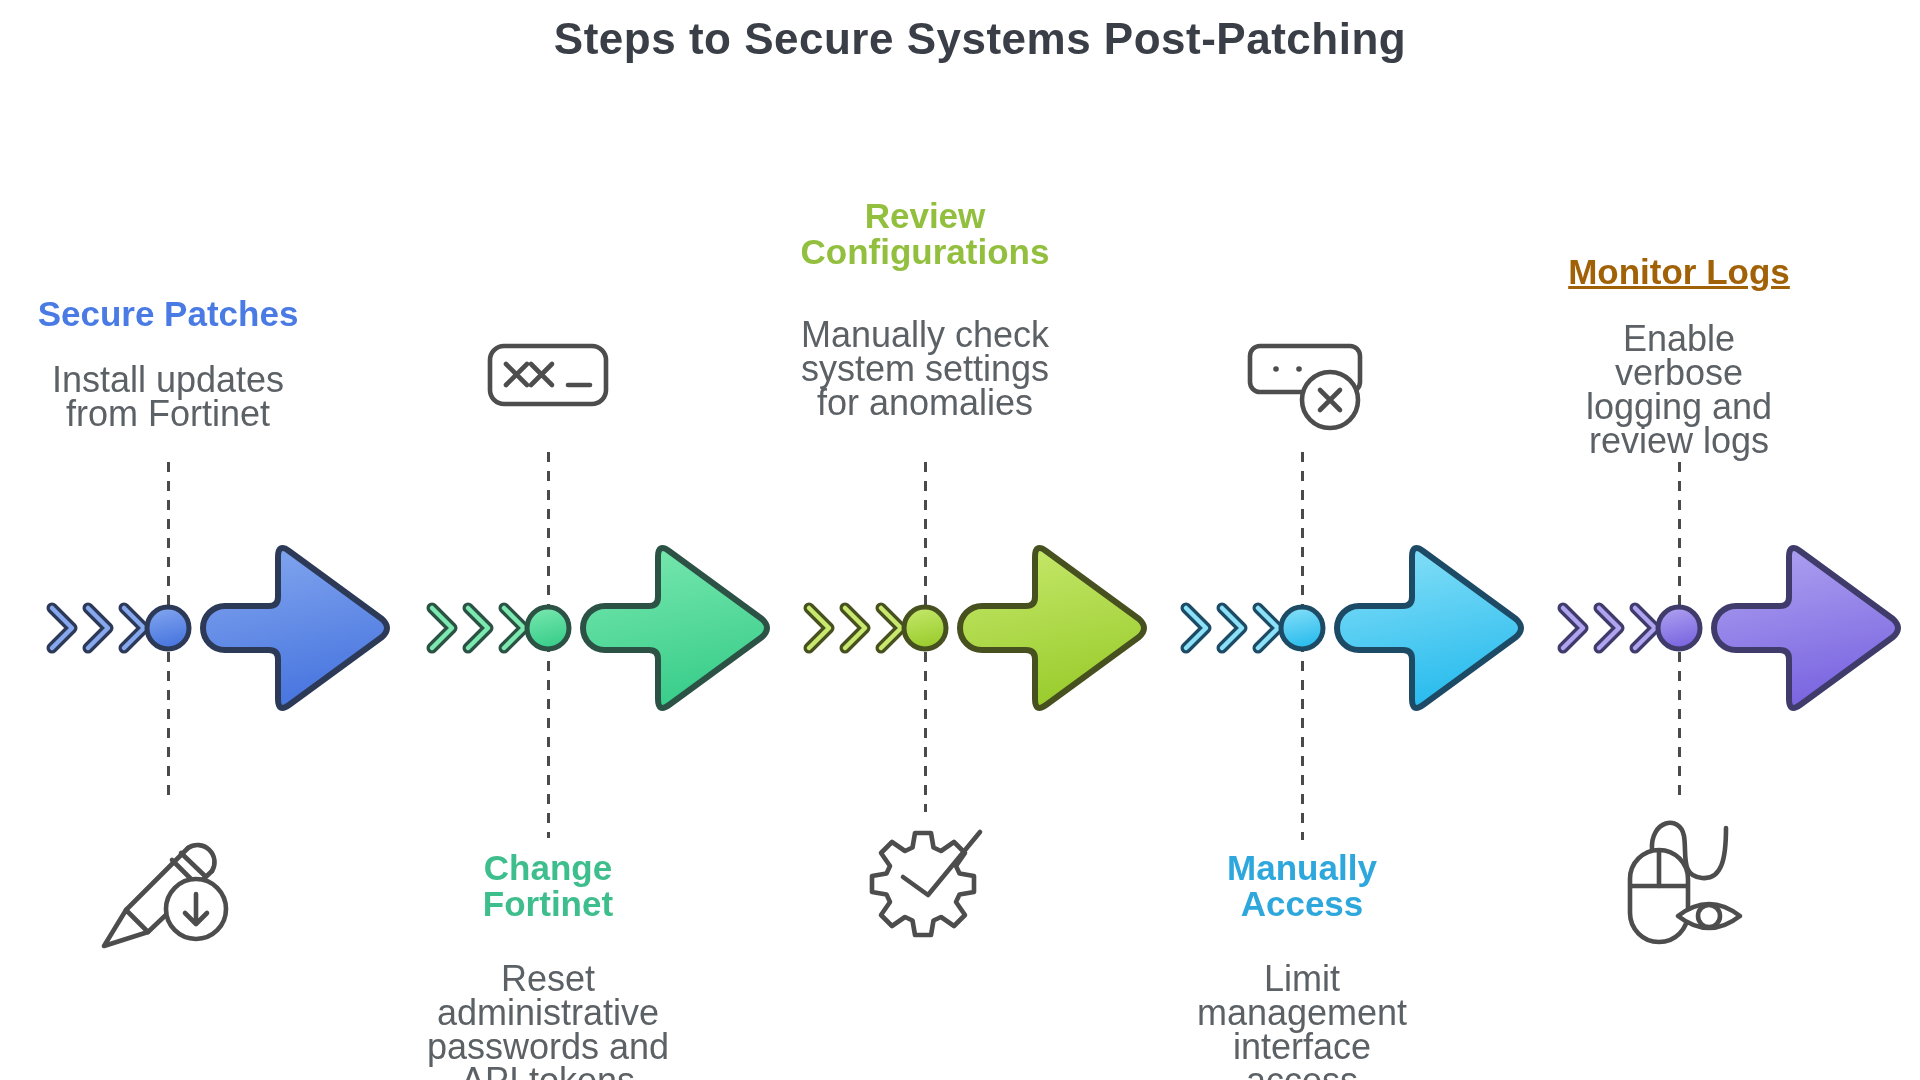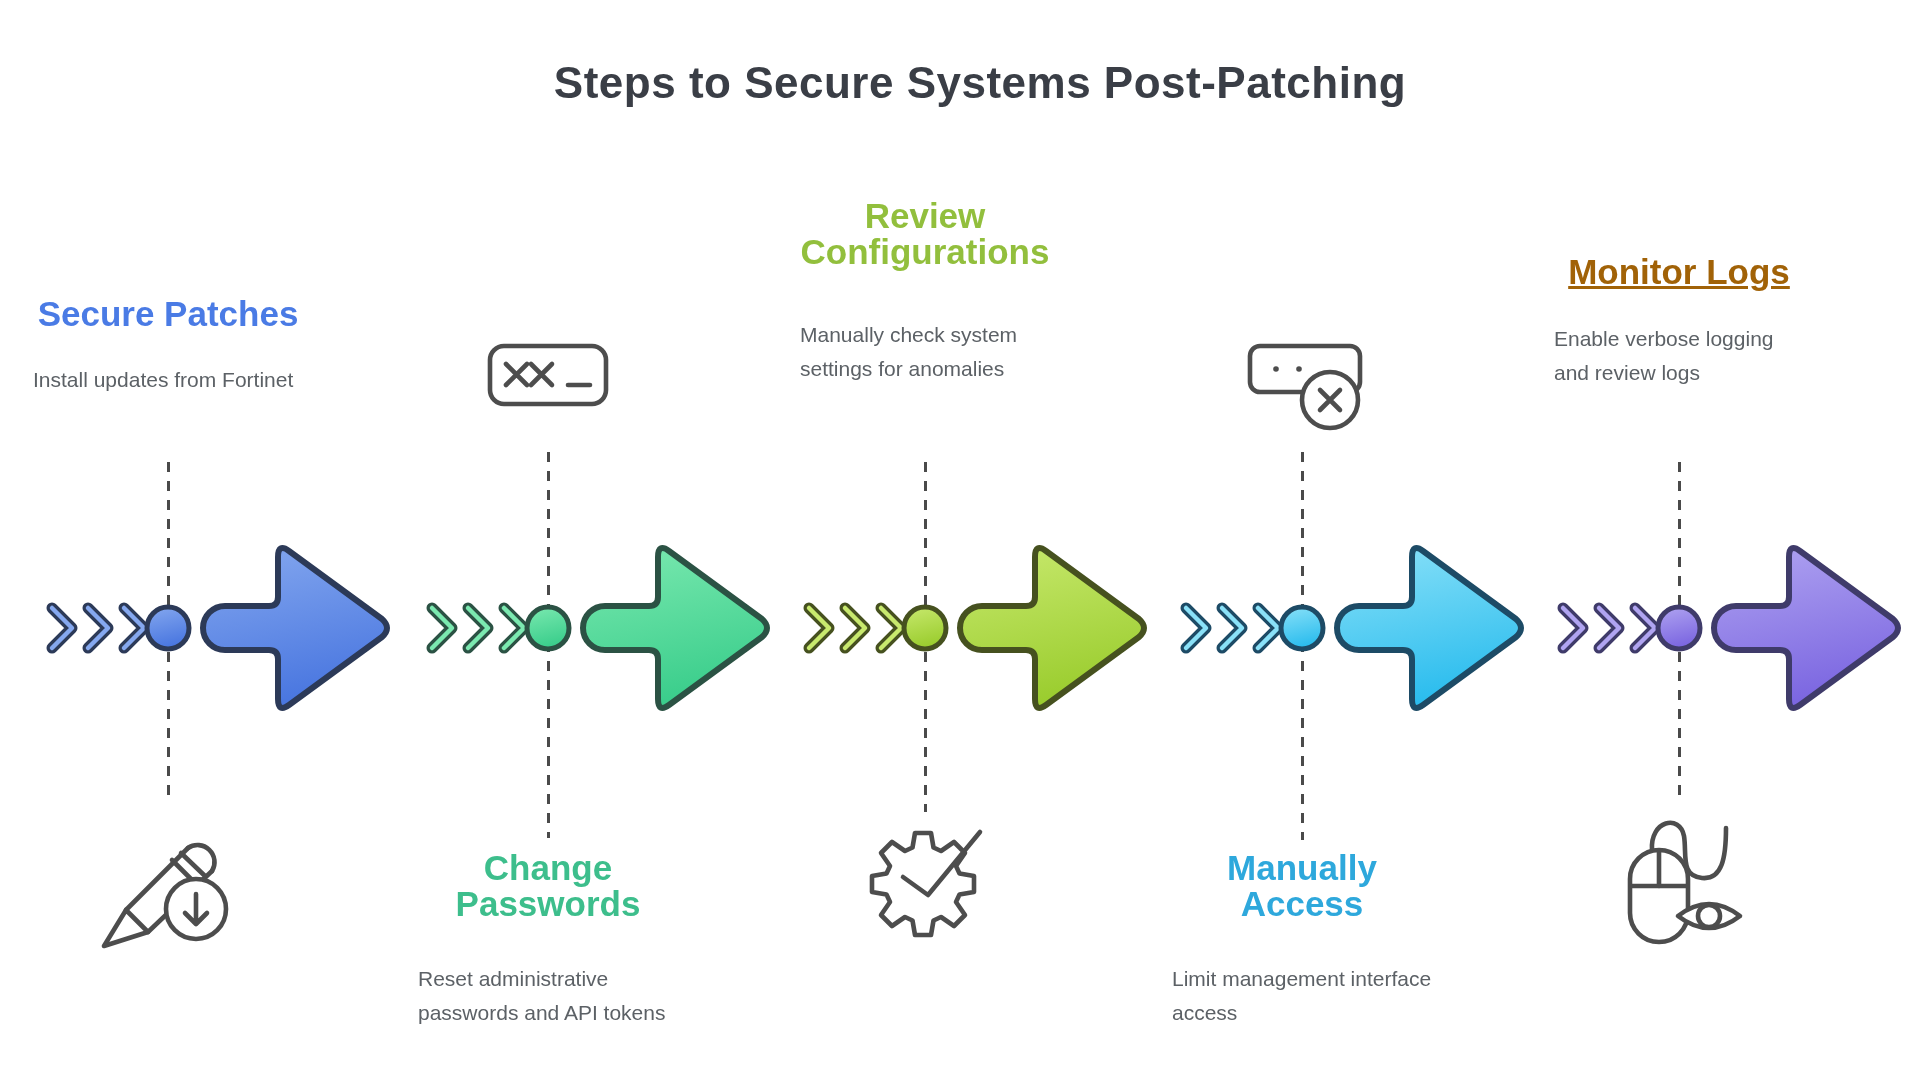--- a/index.html
+++ b/index.html
@@ -2,30 +2,30 @@
 <html><head>
 <meta charset="utf-8">
 <style>
   html,body{margin:0;padding:0;background:#ffffff;}
   #stage{
     position:relative;width:1920px;height:1080px;overflow:hidden;background:#ffffff;
     font-family:"Liberation Sans",sans-serif;
   }
   .main-title{
     position:absolute;top:14px;left:40px;right:0;text-align:center;
-    font-size:44px;font-weight:bold;color:#3a3e46;letter-spacing:0.5px;margin-top:44px;
+    font-size:44px;font-weight:bold;color:#3a3e46;letter-spacing:0.5px;
   }
   .step{position:absolute;top:0;width:380px;height:1080px;}
   .step-label{
     position:absolute;left:50%;transform:translateX(-50%);
     text-align:center;font-weight:bold;font-size:35px;line-height:36px;
   }
   .step-desc{
     position:absolute;left:50%;transform:translateX(-50%);
-    font-size:21px;line-height:34px;color:#5c6166;
+    text-align:center;font-size:36px;line-height:34px;color:#5c6166;
   }
   .dash{
     position:absolute;left:188.5px;width:3px;z-index:1;
     background:repeating-linear-gradient(to bottom,#4a4a4a 0 10px,transparent 10px 19px);
   }
   .arrow-svg{position:absolute;left:62px;top:530px;z-index:2;}
   .icon-svg{position:absolute;z-index:2;}
   .chev-outer{fill:none;stroke-width:11;stroke-linecap:round;stroke-linejoin:round;}
   .chev-inner{fill:none;stroke-width:4.5;stroke-linecap:round;stroke-linejoin:round;}
   .big-arrow{stroke-width:6;stroke-linejoin:round;}
@@ -93,21 +93,21 @@
         <path class="chev-outer" d="M12,78 L32,98 L12,118" stroke="#2b5244"></path>
         <path class="chev-inner" d="M12,78 L32,98 L12,118" stroke="#7be9b0"></path>
         <path class="chev-outer" d="M48,78 L68,98 L48,118" stroke="#2b5244"></path>
         <path class="chev-inner" d="M48,78 L68,98 L48,118" stroke="#7be9b0"></path>
         <path class="chev-outer" d="M84,78 L104,98 L84,118" stroke="#2b5244"></path>
         <path class="chev-inner" d="M84,78 L104,98 L84,118" stroke="#7be9b0"></path>
       </g>
       <circle class="node-circle" cx="128" cy="98" r="21" fill="url(#grad1)" stroke="#2b5244"></circle>
       <path class="big-arrow" fill="url(#grad1)" d="M185,76 L229,76 Q238,76 238,67 L238,27 Q238,13 249,21 L342,89 Q352,98 342,107 L249,175 Q238,183 238,169 L238,129 Q238,120 229,120 L185,120 A22,22 0 0 1 185,76 Z" stroke="#2b5244"></path>
     </svg>
-    <div class="step-label" style="top: 850px; width: 200px; color: rgb(61, 190, 140);">Change Passwords</div>
+    <div class="step-label" style="top: 850px; width: 200px; color: rgb(61, 190, 140);">Change Fortinet</div>
     <div class="step-desc" style="top:962px;width:260px">Reset administrative passwords and API tokens</div>
   </section>
 
   <section class="step" style="left:735px">
     <div class="step-label" style="top: 198px; width: 290px; color: rgb(146, 191, 61);">Review Configurations</div>
     <div class="step-desc" style="top:318px;width:250px">Manually check system settings for anomalies</div>
     <div class="dash" style="top:462px;height:350px"></div>
     <svg class="arrow-svg" width="370" height="200" viewBox="0 0 370 200">
       <defs>
           <linearGradient id="grad2" x1="0" y1="0" x2="0.25" y2="1">

